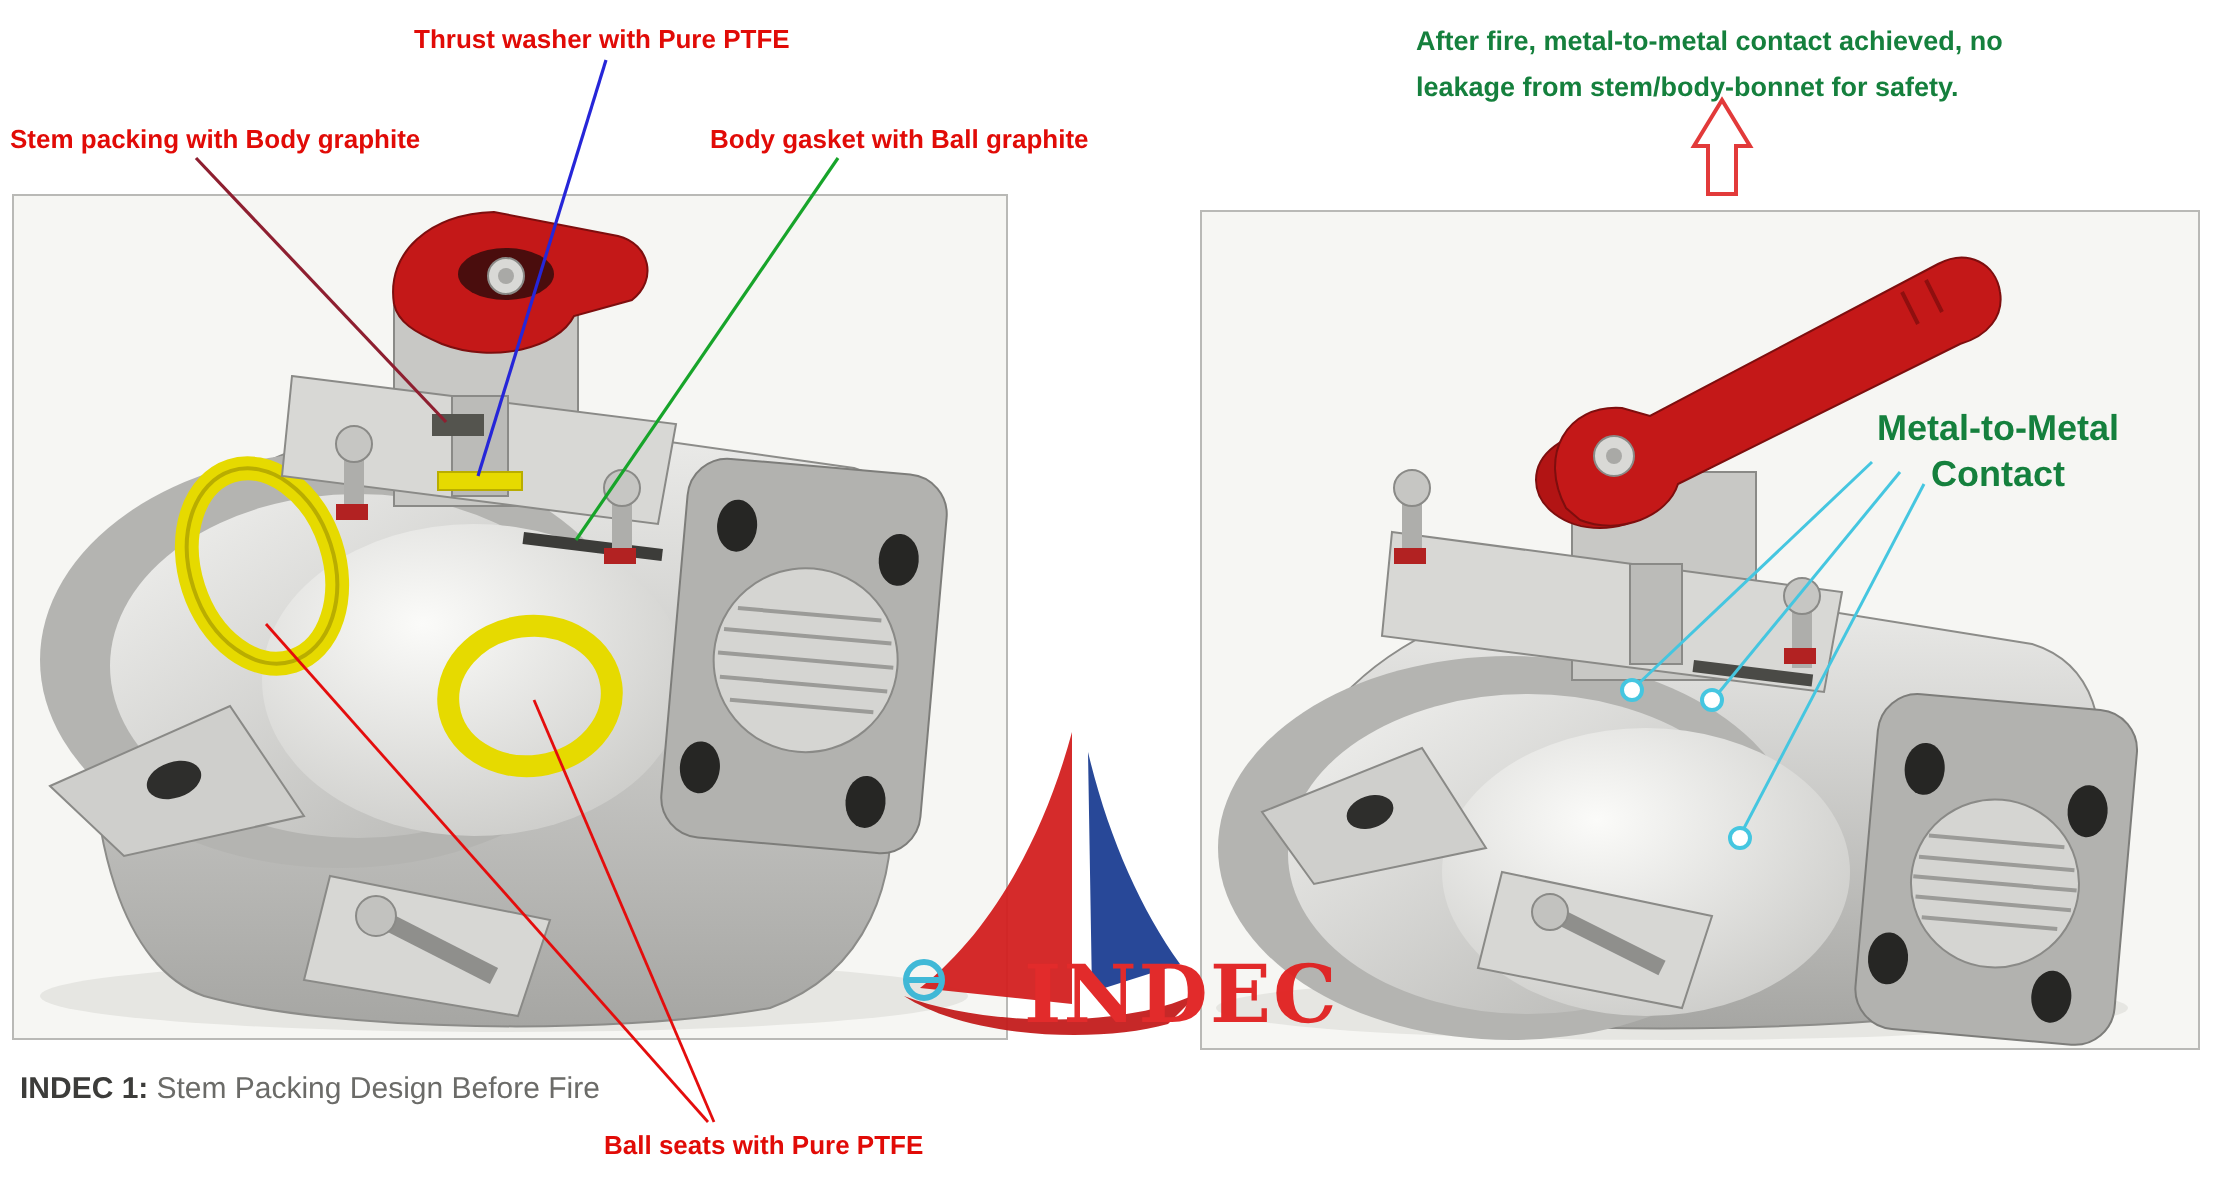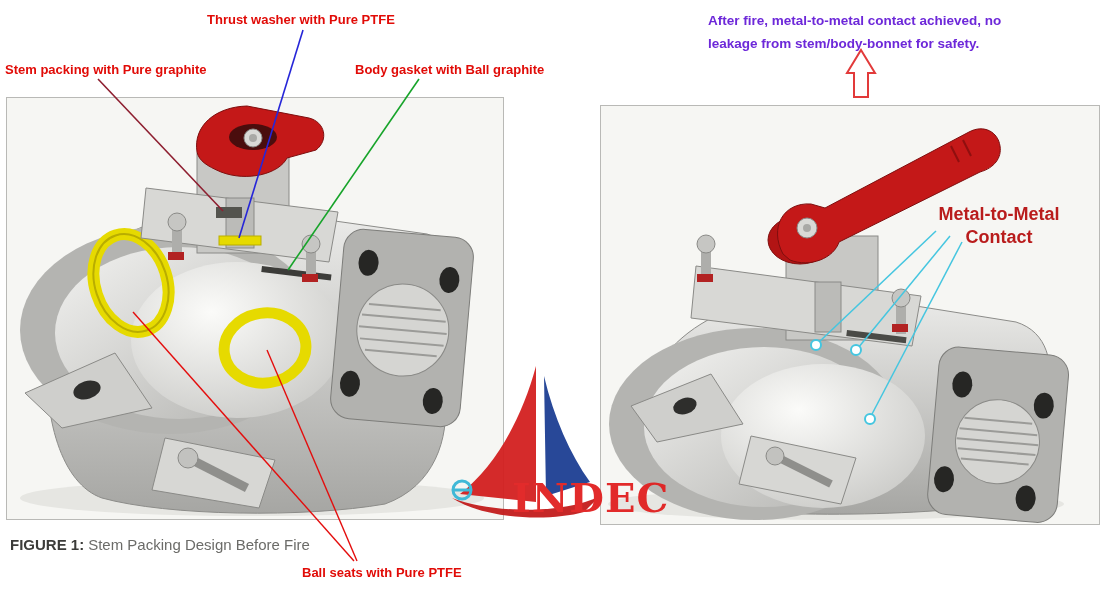--- a/index.html
+++ b/index.html
@@ -16,25 +16,25 @@
   .panel-left  { left:6px;   top:97px;  width:498px; height:423px; }
   .panel-right { left:600px; top:105px; width:500px; height:420px; }
   .panel svg { display:block; width:100%; height:100%; }
 
   .lbl {
     position:absolute; z-index:6; white-space:nowrap;
     font-weight:bold; font-size:13px; line-height:16px; color:#e10b07;
   }
   .note {
     position:absolute; left:708px; top:9px; z-index:6;
-    font-weight:bold; font-size:13.5px; line-height:23px; color:#6d28d9;
+    font-weight:bold; font-size:13.5px; line-height:23px; color:#15803d;
   }
   .contact {
     position:absolute; left:924px; top:203px; width:150px; z-index:6;
-    text-align:center; font-weight:600; font-size:18px; line-height:23px; color:#b91c1c;
+    text-align:center; font-weight:600; font-size:18px; line-height:23px; color:#15803d;
   }
   .caption {
     position:absolute; z-index:6; font-size:15px; color:#6b6b68; white-space:nowrap;
   }
   .caption-1 { left:10px;  top:536px; }
   .caption-2 { left:601px; top:541px; }
   .cap-b { font-weight:bold; color:#3c3c3a; }
   .cap-t { margin-left:4px; }
 
   .overlay {
@@ -180,32 +180,32 @@
         <path d="M30,300 L110,268 L142,318 L56,336 Z" fill="#cfcfcc" stroke="#8a8a87"></path>
         <ellipse cx="84" cy="300" rx="12" ry="8" fill="#2e2e2c" transform="rotate(-18 84 300)"></ellipse>
         <path d="M150,330 L255,352 L240,398 L138,378 Z" fill="#d7d7d4" stroke="#8a8a87"></path>
         <line x1="178" y1="352" x2="230" y2="378" stroke="#8f8f8c" stroke-width="8"></line>
         <circle cx="174" cy="350" r="9" fill="#c2c2bf" stroke="#8a8a87"></circle>
       </g>
     </svg>
   </div>
 
   <div class="lbl" style="left:207px; top:12px;">Thrust washer with Pure PTFE</div>
-  <div class="lbl" style="left:5px; top:62px;">Stem packing with Pure graphite</div>
+  <div class="lbl" style="left:5px; top:62px;">Stem packing with Body graphite</div>
   <div class="lbl" style="left:355px; top:62px;">Body gasket with Ball graphite</div>
   <div class="lbl" style="left:302px; top:565px;">Ball seats with Pure PTFE</div>
 
   <div class="note">
     <div>After fire, metal-to-metal contact achieved, no</div>
     <div>leakage from stem/body-bonnet for safety.</div>
   </div>
   <div class="contact">Metal-to-Metal Contact</div>
 
   <div class="caption caption-1">
-    <span class="cap-b">FIGURE 1:</span><span class="cap-t">Stem Packing Design Before Fire</span>
+    <span class="cap-b">INDEC 1:</span><span class="cap-t">Stem Packing Design Before Fire</span>
   </div>
 
   <div class="logo">
     <svg class="logo-sail" width="160" height="156" viewBox="0 0 160 156">
       <path d="M86,4 C72,56 46,104 10,132 L86,140 Z" fill="#d32020"></path>
       <path d="M94,14 C104,56 120,92 140,120 L96,134 Z" fill="#1d3f93"></path>
       <path d="M2,136 C44,152 116,152 150,134 L134,150 C98,160 34,157 2,136 Z" fill="#c31d1d"></path>
       <circle cx="12" cy="128" r="9" fill="none" stroke="#38b6d6" stroke-width="3"></circle>
       <path d="M4,128 h16" stroke="#38b6d6" stroke-width="3" fill="none"></path>
     </svg>

